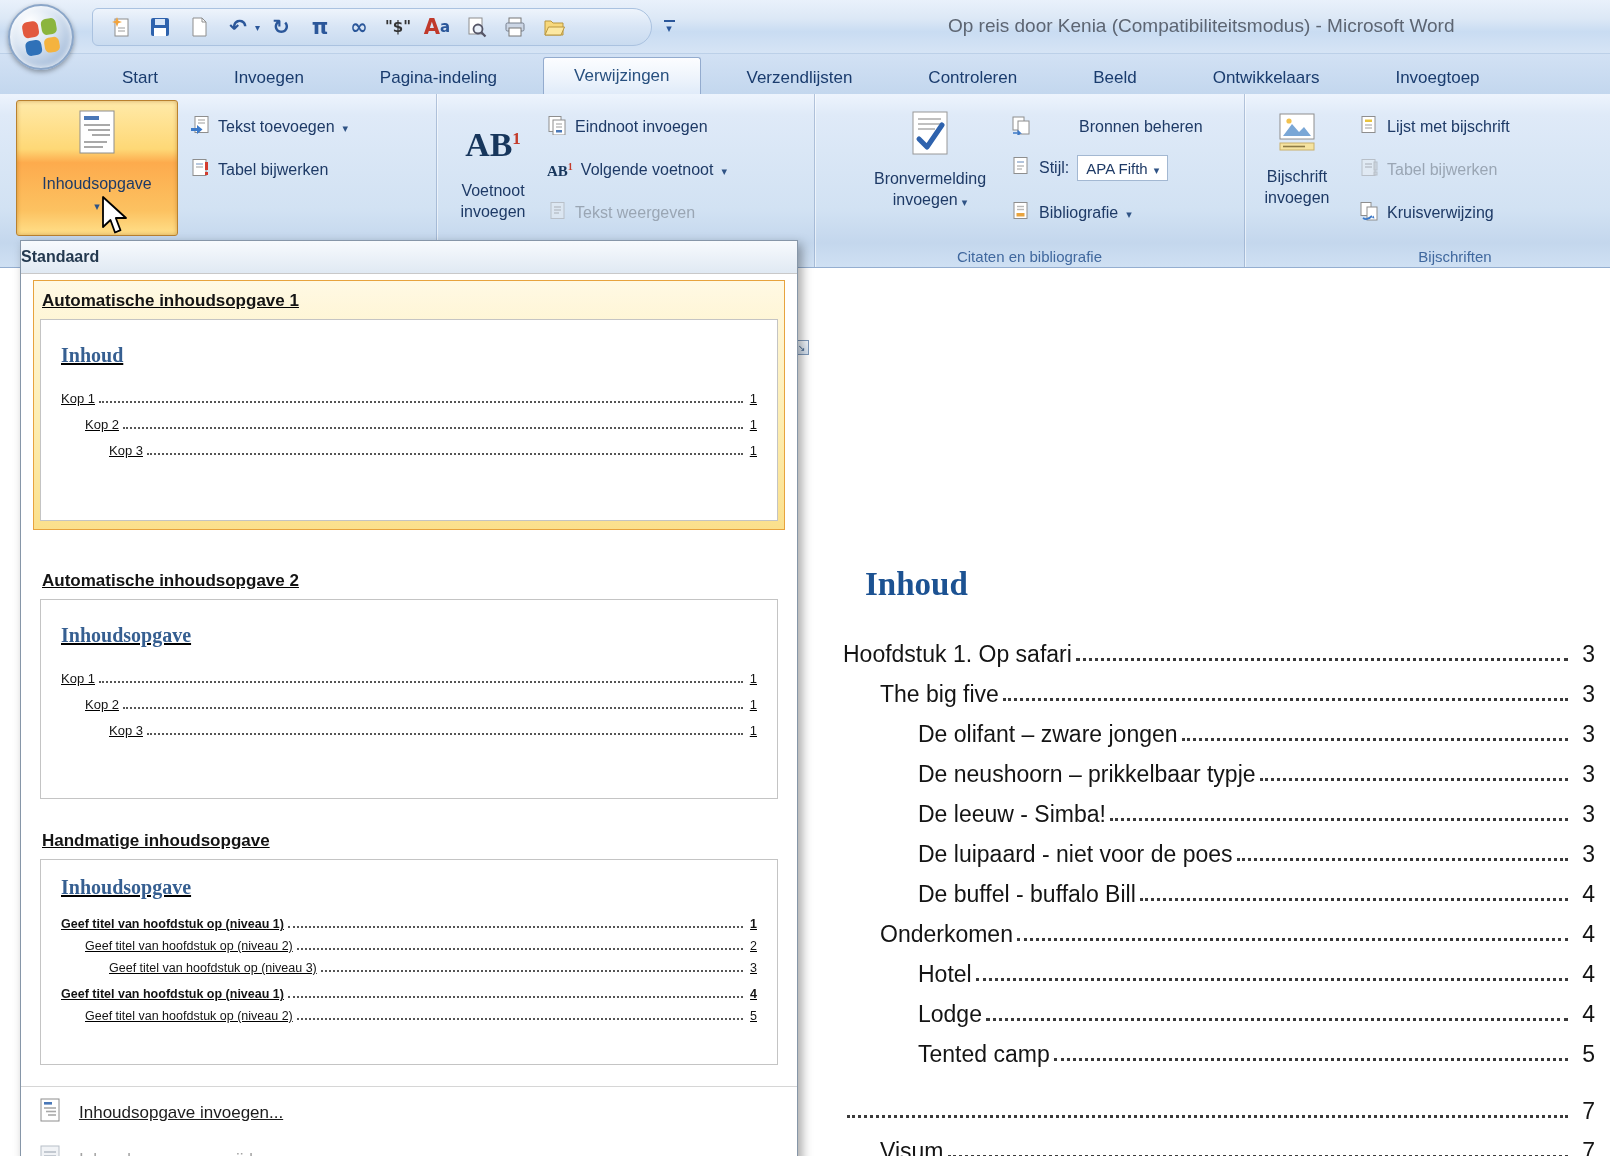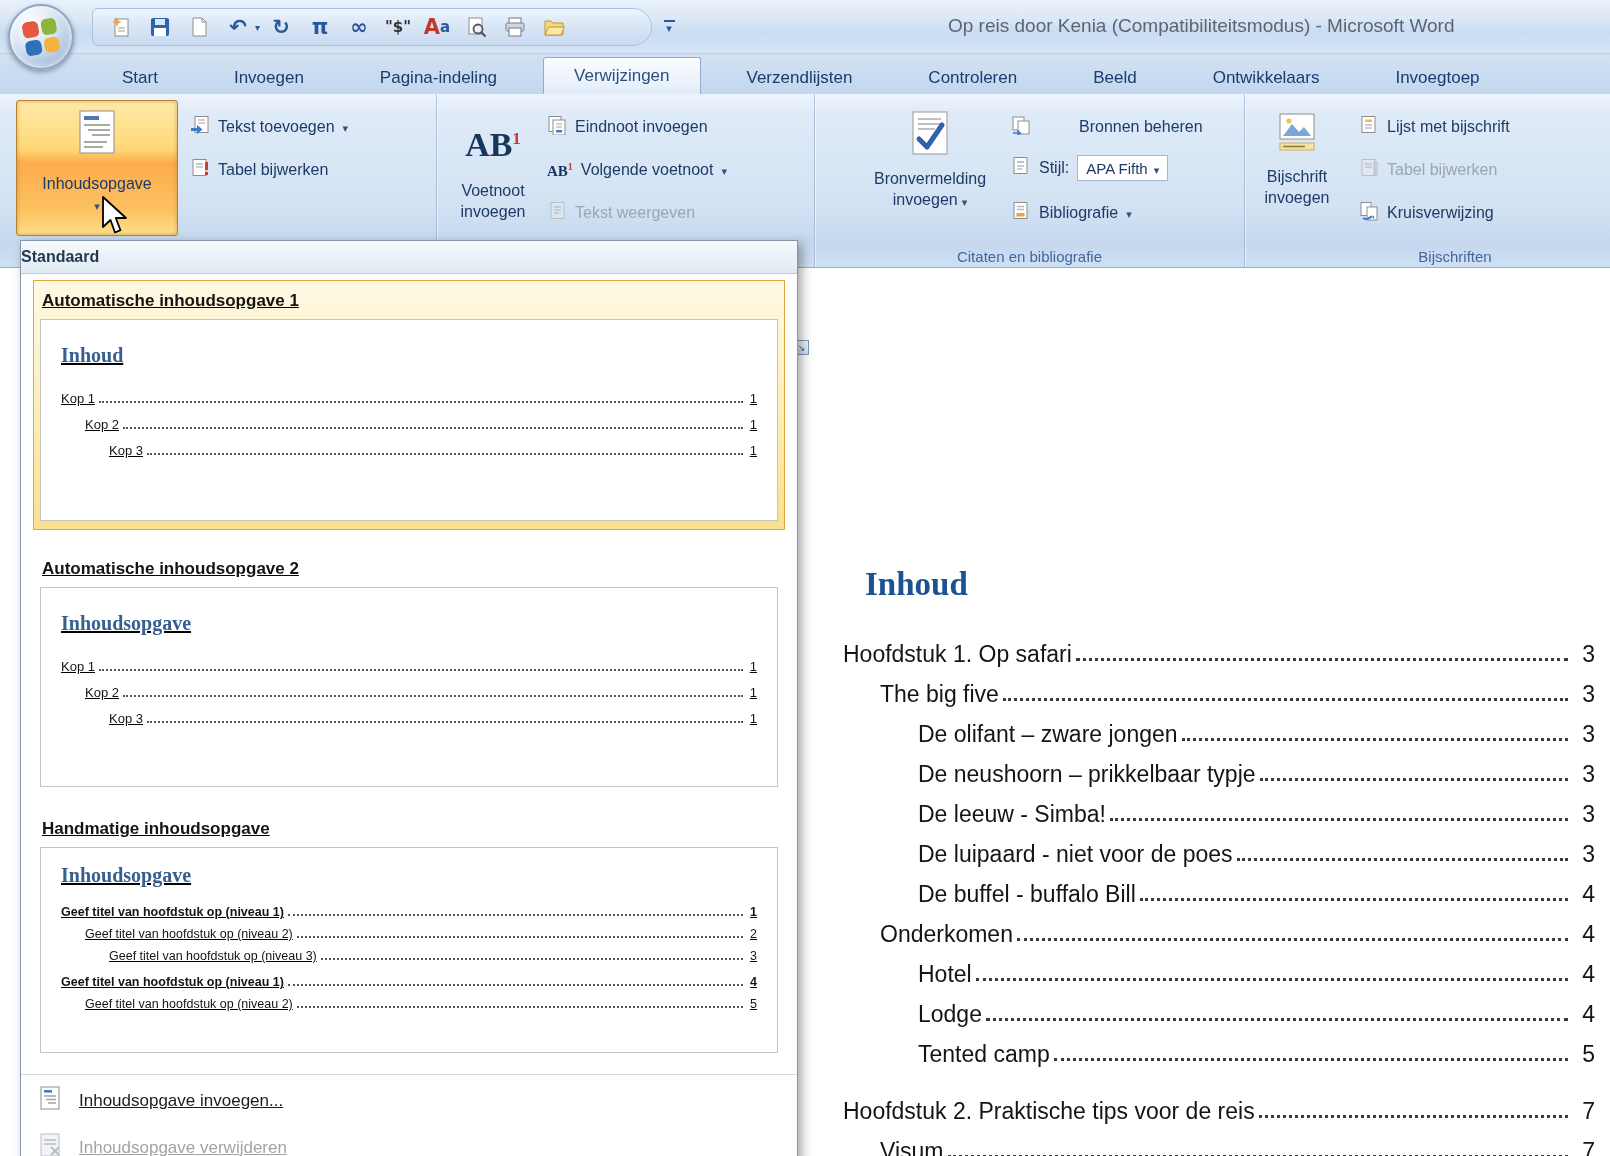--- a/index.html
+++ b/index.html
@@ -460,21 +460,20 @@
           <span>Lodge</span>
           <span class="tleader"></span>
           <span class="tpage">4</span>
         </div>
       <div class="trow l2">
           <span>Tented camp</span>
           <span class="tleader"></span>
           <span class="tpage">5</span>
         </div>
       <div class="trow gap">
-          <span>Hoofdstuk 2. Praktische tips voor de reis</span>
           <span class="tleader"></span>
           <span class="tpage">7</span>
         </div>
       <div class="trow l1">
           <span>Visum</span>
           <span class="tleader"></span>
           <span class="tpage">7</span>
         </div>
 
     </div>
@@ -498,21 +497,21 @@
             <span class="gpage">1</span>
           </div>
         <div class="gprev-row ind2">
             <span>Kop 3</span>
             <span class="gleader"></span>
             <span class="gpage">1</span>
           </div>
       </div>
     </div>
 
-    <div class="gitem" style="margin-top:18px;">
+    <div class="gitem" style="margin-top:30px;">
       <div class="gitem-title">Automatische inhoudsopgave 2</div>
       <div class="gpreview gp2">
         <div class="gheading">Inhoudsopgave</div>
         <div class="gprev-row">
             <span>Kop 1</span>
             <span class="gleader"></span>
             <span class="gpage">1</span>
           </div>
         <div class="gprev-row ind1">
             <span>Kop 2</span>

